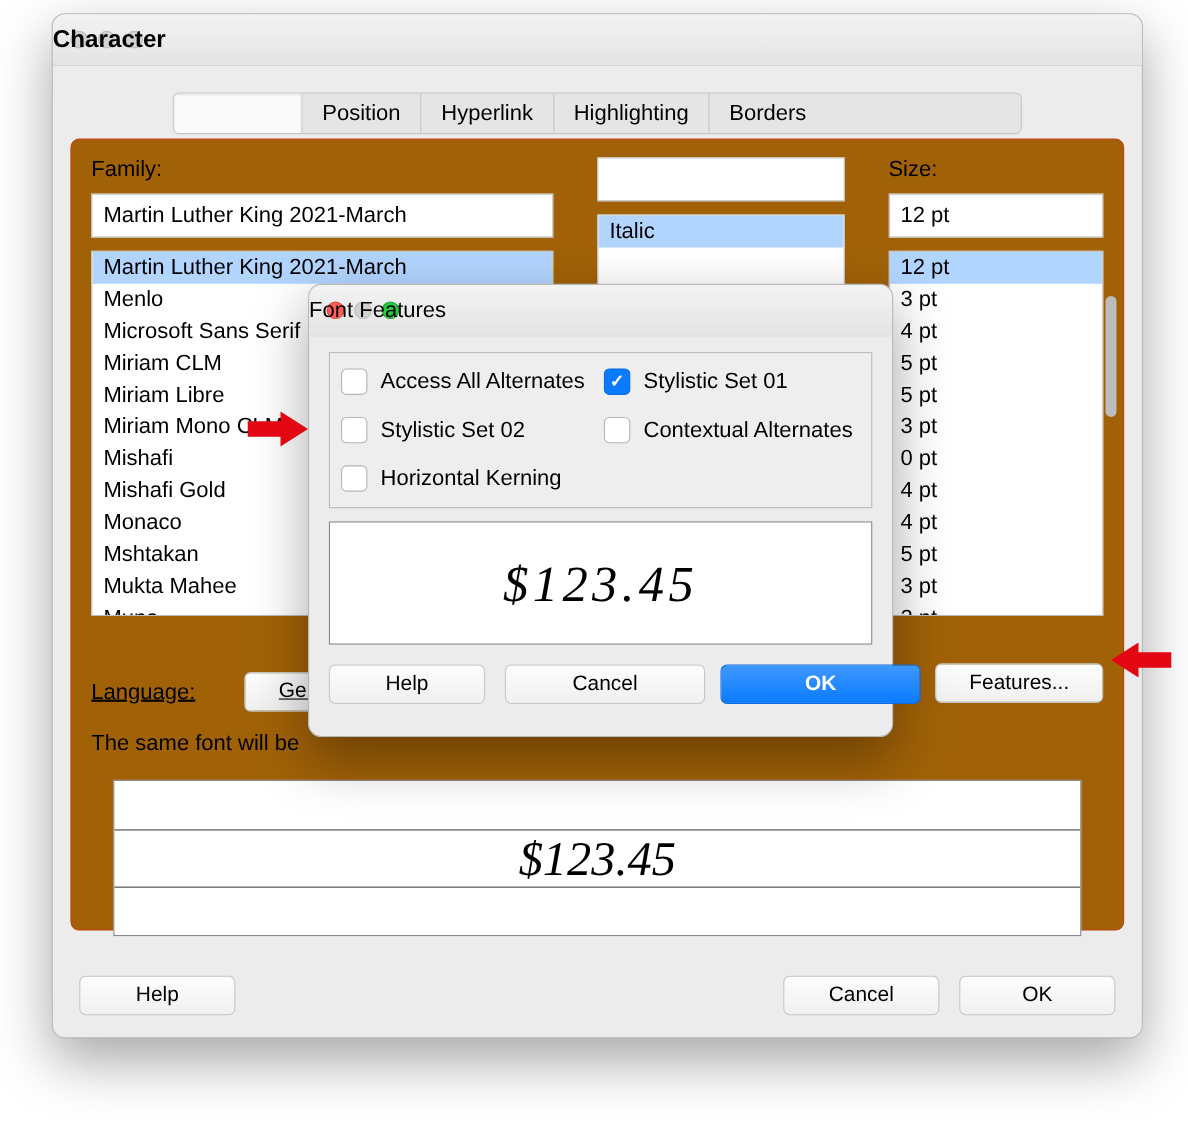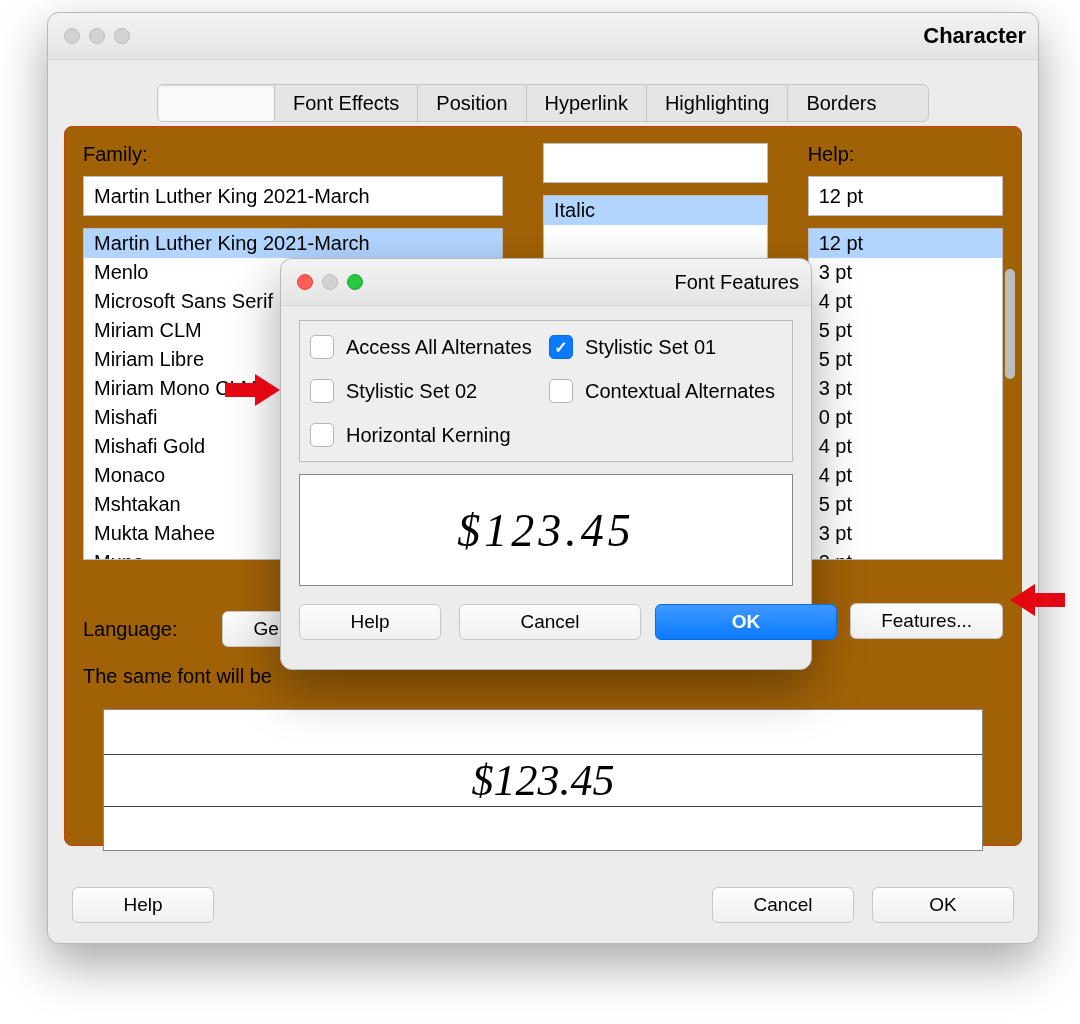--- a/index.html
+++ b/index.html
@@ -3,21 +3,21 @@
 <meta charset="utf-8">
 <style>
   html,body{margin:0;padding:0;width:1080px;height:1024px;background:#fff;font-family:-apple-system,"Helvetica Neue",Arial,sans-serif;font-size:20px;color:#000;}
   .window{position:absolute;border:1px solid #b8b8b8;border-radius:12px;background:#ececec;box-shadow:0 20px 50px rgba(0,0,0,.35);}
   .titlebar{height:46px;display:flex;align-items:center;position:relative;border-bottom:1px solid #d6d6d6;border-radius:12px 12px 0 0;background:linear-gradient(#f3f3f3,#e4e4e4);}
   .traffic{display:flex;gap:9px;margin-left:16px;}
   .dot{width:14px;height:14px;border-radius:50%;}
   .dot.grey{background:#d2d2d2;border:1px solid #bcbcbc;}
   .dot.red{background:#ff5f57;border:1px solid #e24238;}
   .dot.green{background:#28c840;border:1px solid #1da130;}
-  .title{position:absolute;left:0;right:12px;text-align:right;font-weight:700;font-size:22px;}
+  .title{position:absolute;left:0;right:0;text-align:left;font-weight:700;font-size:22px;}
   
   
   #win-char{left:47px;top:12px;width:990px;height:930px;}
   .tabs{display:flex;margin:24px auto 0;width:770px;height:36px;border:1px solid #c6c6c6;border-radius:6px;overflow:hidden;background:#e5e5e5;}
   .tab{flex:0 0 auto;padding:0 18px;display:flex;align-items:center;justify-content:center;border-right:1px solid #c6c6c6;cursor:default;white-space:nowrap;}
   .tab:last-child{border-right:none;}
   .tab.sel{background:#fafafa;box-shadow:0 1px 2px rgba(0,0,0,.15) inset;}
   
   .inner{margin:4px 16px 0;border:1px solid #c2410c;border-radius:8px;background:#a16207;padding:16px 18px 26px;position:relative;height:720px;box-sizing:border-box;}
   .cols{display:flex;gap:40px;}
@@ -25,21 +25,21 @@
   .tbox{height:38px;border:1px solid #bdbdbd;background:#fff;padding:0 10px;display:flex;align-items:center;font-size:20px;}
   .list{margin-top:12px;border:1px solid #bdbdbd;background:#fff;height:330px;overflow:hidden;}
   .li{height:29px;padding:0 10px;display:flex;align-items:center;font-size:20px;white-space:nowrap;}
   .li.sel{background:#b2d5ff;}
   .col-fam{width:430px;}
   .col-typ{width:230px;}
   .col-siz{width:200px;position:relative;}
   .siz-scroll{position:absolute;right:-12px;top:126px;width:10px;height:290px;}
   .sbar{position:absolute;right:0;top:0;width:10px;height:110px;background:#bdbdbd;border-radius:5px;}
   
-  .lang-row{position:absolute;left:18px;top:484px;display:flex;align-items:center;gap:44px;}
+  .lang-row{position:absolute;left:18px;top:484px;display:flex;align-items:center;gap:44px;text-decoration:underline;}
   .features-btn{position:absolute;right:18px;top:476px;}
   .footnote{position:absolute;left:18px;top:538px;font-size:20px;}
   .preview{position:absolute;left:38px;right:38px;top:582px;height:140px;border:1px solid #888;background:#fff;display:flex;flex-direction:column;}
   .pv-line{flex:1;border-bottom:1px solid #444;display:flex;align-items:flex-end;justify-content:center;font-family:"Comic Sans MS","Brush Script MT",cursive;font-size:44px;font-style:italic;}
   .pv-line:last-child{border-bottom:none;}
   
   .btnrow{position:absolute;left:0;right:0;bottom:20px;display:flex;gap:18px;padding:0 24px;}
   .btn{height:34px;border:1px solid #c7c7c7;border-radius:6px;background:linear-gradient(#fdfdfd,#f0f0f0);display:flex;align-items:center;justify-content:center;padding:0 30px;font-size:19px;cursor:default;min-width:80px;}
   .btn.primary{background:linear-gradient(#3f98ff,#0a7bff);border-color:#0a6be0;color:#fff;font-weight:600;}
   .spacer{flex:1;}
@@ -67,21 +67,20 @@
     <div class="traffic">
       <div class="dot grey"></div>
       <div class="dot grey"></div>
       <div class="dot grey"></div>
     </div>
     <div class="title">Character</div>
   </div>
 
   <div class="tabs">
     <div class="tab sel" style="width:80px"></div>
-    <div class="tab">Font Effects</div>
     <div class="tab">Position</div>
     <div class="tab">Hyperlink</div>
     <div class="tab">Highlighting</div>
     <div class="tab">Borders</div>
   </div>
 
   <div class="inner">
     <div class="cols">
       <div class="col-fam">
         <div class="lbl">Family:</div>
@@ -101,21 +100,21 @@
           <div class="li">Muna</div>
         </div>
       </div>
       <div class="col-typ">
         <div class="tbox"></div>
         <div class="list">
           <div class="li sel">Italic</div>
         </div>
       </div>
       <div class="col-siz">
-        <div class="lbl">Help:</div>
+        <div class="lbl">Size:</div>
         <div class="tbox">12 pt</div>
         <div class="list">
           <div class="li sel">12 pt</div>
           <div class="li">3 pt</div>
           <div class="li">4 pt</div>
           <div class="li">5 pt</div>
           <div class="li">5 pt</div>
           <div class="li">3 pt</div>
           <div class="li">0 pt</div>
           <div class="li">4 pt</div>

